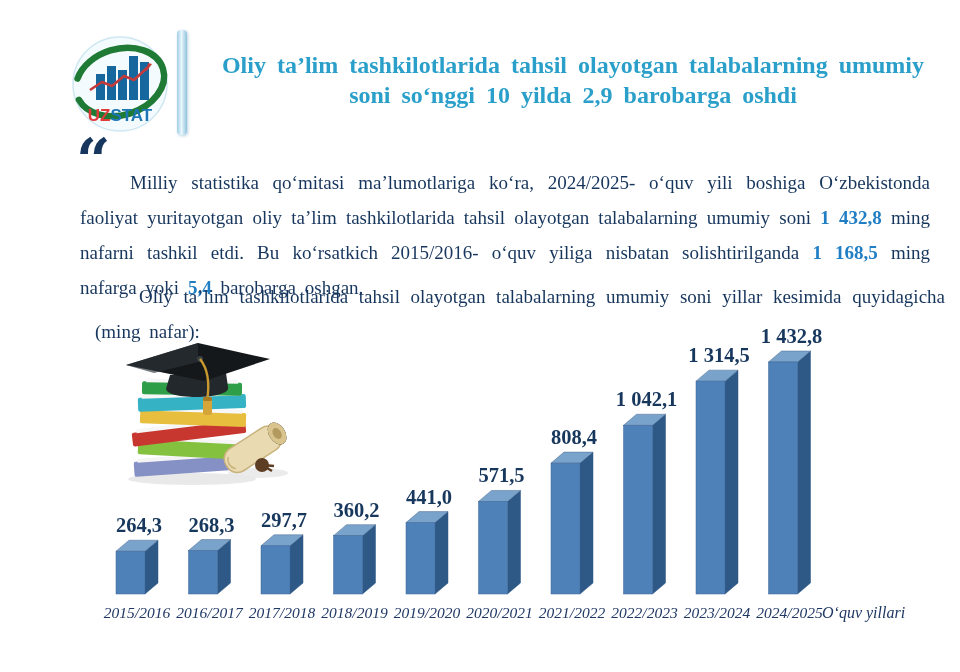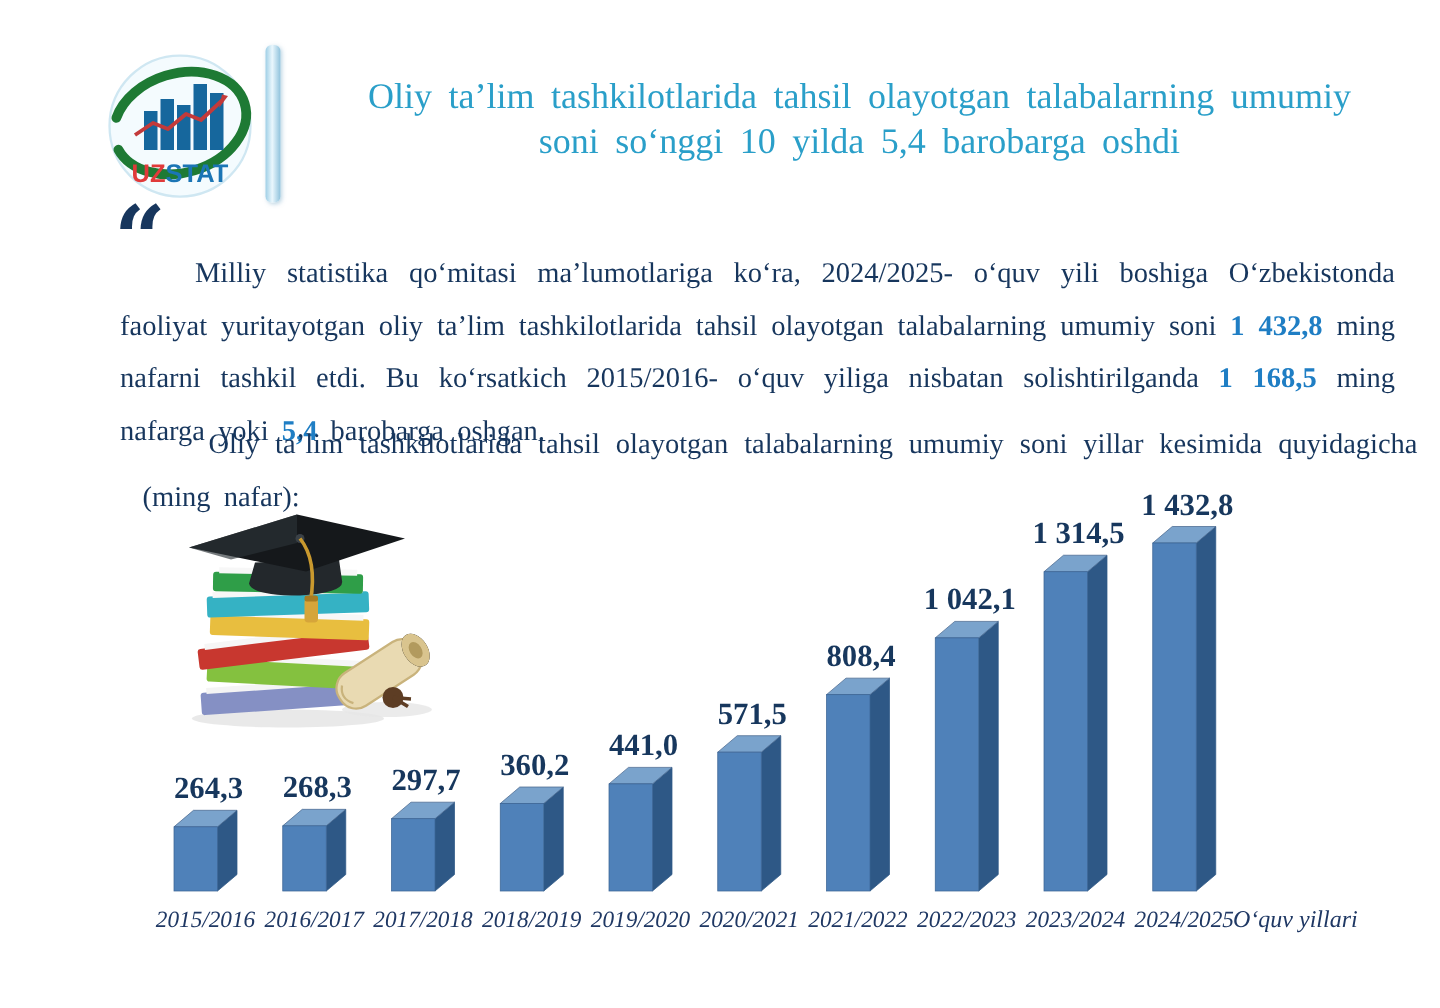--- a/index.html
+++ b/index.html
@@ -9,21 +9,21 @@
   }
   
   .logo{position:absolute;left:62px;top:32px;width:120px;height:106px;}
   .divider{
     position:absolute;left:177px;top:30px;width:10px;height:105px;border-radius:4px;
     background:linear-gradient(to right,#9fcfe6,#eaf7fd 45%,#8fc2dc);
     box-shadow:1px 1px 3px rgba(120,170,200,.5);
   }
   .title-block{
     position:absolute;left:202px;top:50px;width:742px;text-align:center;
-    color:#2a9fc9;font-weight:normal;font-size:24px;line-height:30px;word-spacing:5px;
+    color:#2a9fc9;font-weight:bold;font-size:24px;line-height:30px;word-spacing:5px;
   }
   
   .quote-icon{
     position:absolute;left:76px;top:130px;font-size:60px;line-height:1;
     color:#17365d;font-family:"DejaVu Serif",serif;font-weight:bold;
   }
   .para{color:#17365d;font-size:19px;line-height:35px;text-align:justify;word-spacing:4px;}
   .para1{position:absolute;left:80px;top:146px;width:850px;text-indent:50px;}
   .para2{position:absolute;left:80px;top:260px;width:850px;text-indent:44px;margin-left:15px;}
   .hl{color:#1f7ec4;font-weight:bold;}
@@ -52,21 +52,21 @@
     </g>
     <text x="58" y="89" text-anchor="middle" font-family="Liberation Sans, sans-serif" font-weight="bold" font-size="17">
       <tspan fill="#e03a3a">UZ</tspan><tspan fill="#1b75b5">STAT</tspan>
     </text>
   </svg>
 
   <div class="divider"></div>
 
   <div class="title-block">
     <div>Oliy ta’lim tashkilotlarida tahsil olayotgan talabalarning umumiy</div>
-    <div>soni so‘nggi 10 yilda 5,4 barobarga oshdi</div>
+    <div>soni so‘nggi 10 yilda 2,9 barobarga oshdi</div>
   </div>
 
   <div class="quote-icon">“</div>
   <p class="para para1" id="para1"><span>Milliy statistika qo‘mitasi ma’lumotlariga ko‘ra,&nbsp;2024/2025- o‘quv yili boshiga O‘zbekistonda faoliyat yuritayotgan oliy ta’lim tashkilotlarida tahsil olayotgan talabalarning umumiy soni </span><span class="hl">1&nbsp;432,8</span><span> ming nafarni tashkil etdi. Bu ko‘rsatkich&nbsp;2015/2016- o‘quv yiliga nisbatan solishtirilganda </span><span class="hl">1&nbsp;168,5</span><span> ming nafarga yoki </span><span class="hl">5,4</span><span> barobarga oshgan.</span></p>
   <p class="para para2">Oliy ta’lim tashkilotlarida tahsil olayotgan talabalarning umumiy soni yillar kesimida quyidagicha (ming nafar):</p>
 
   <svg class="illustration" viewBox="0 0 182 156">
     <ellipse cx="82" cy="148" rx="64" ry="6" fill="#e3e3e3" opacity="0.8"></ellipse>
     <ellipse cx="148" cy="142" rx="30" ry="5" fill="#e6e6e6" opacity="0.8"></ellipse>
 

